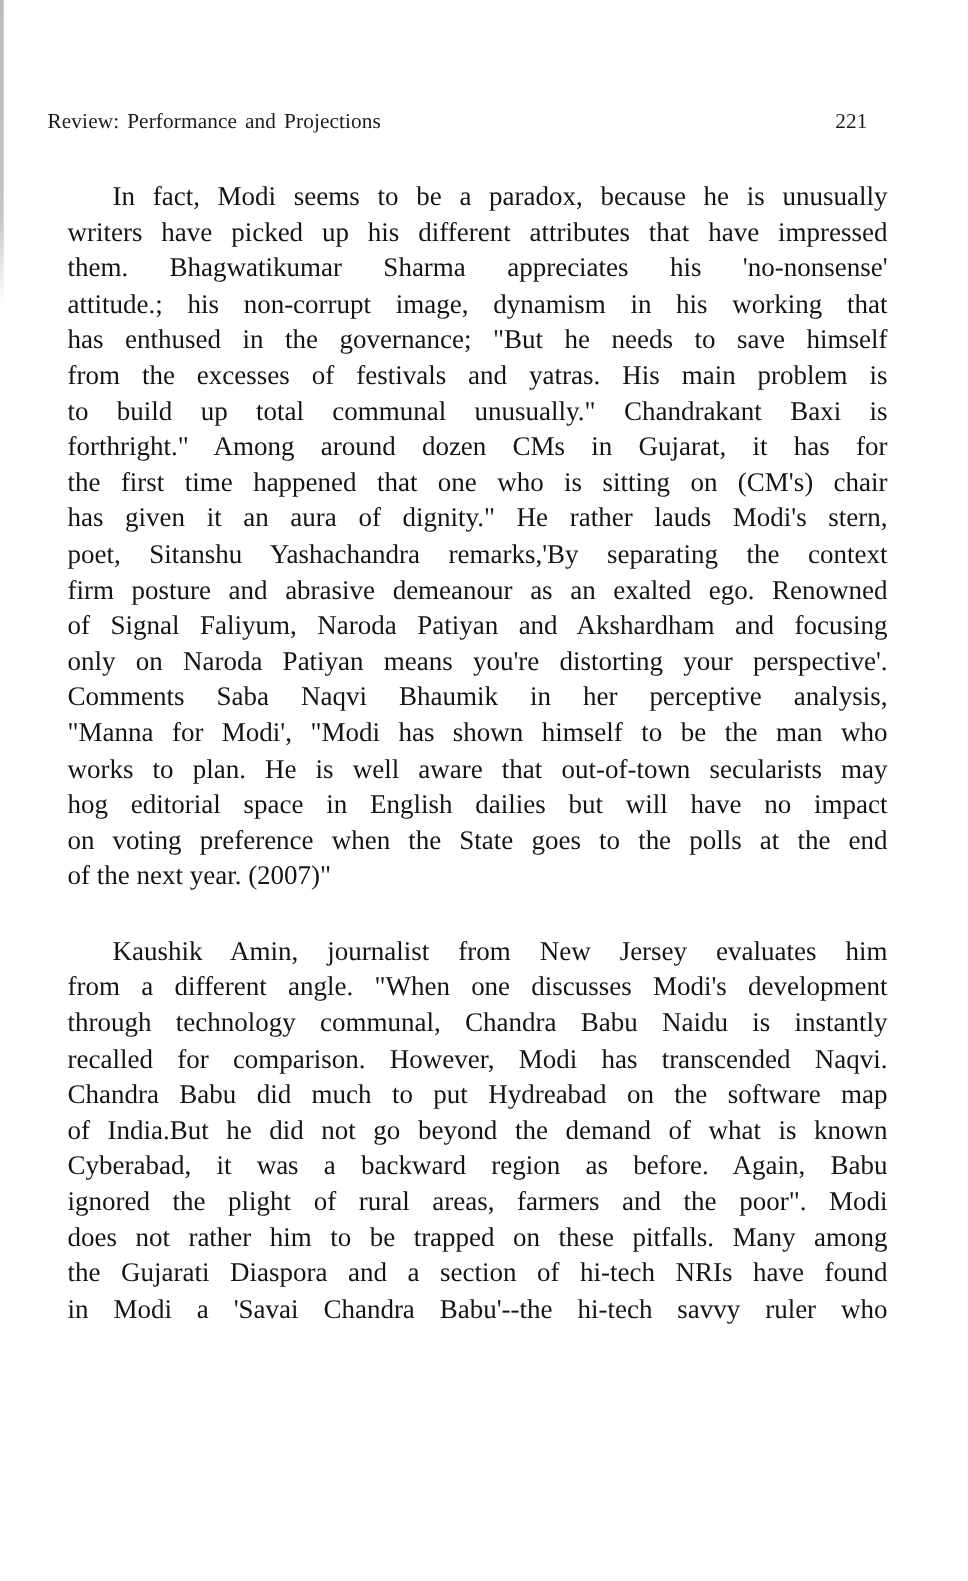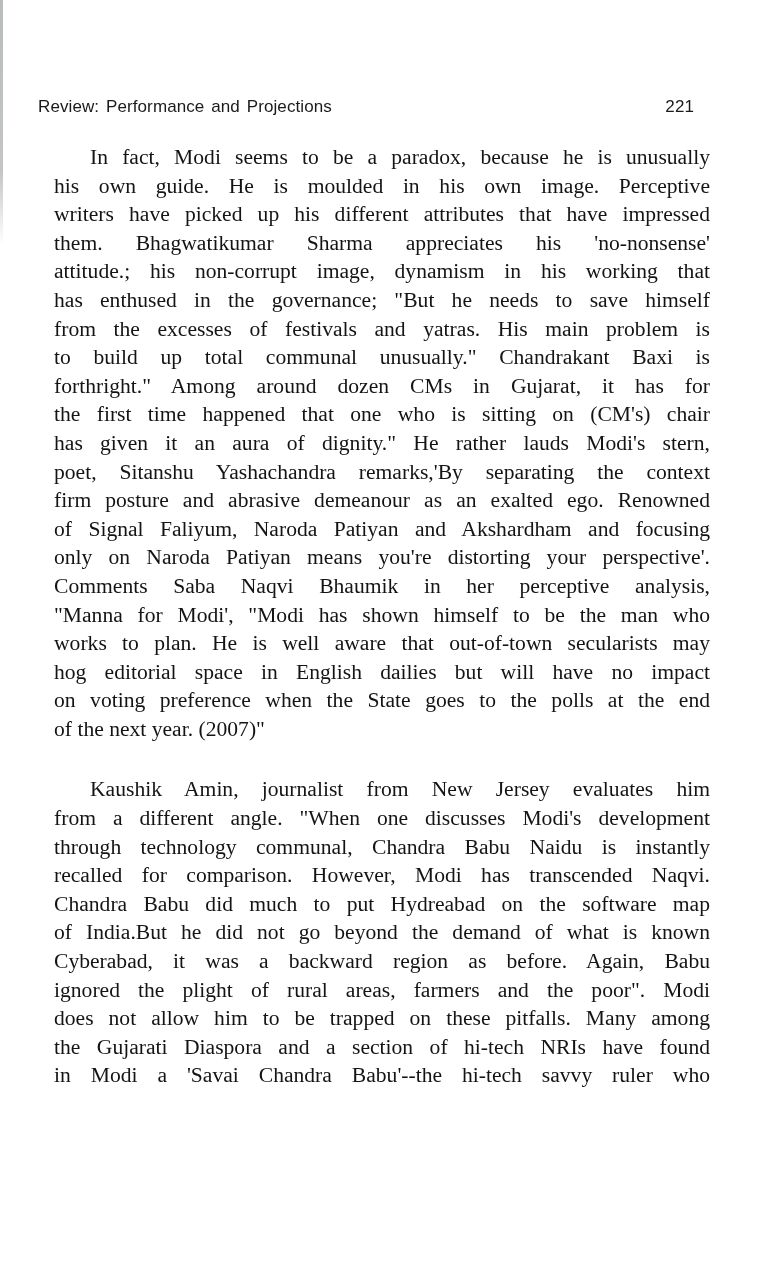--- a/index.html
+++ b/index.html
@@ -22,25 +22,25 @@
     background: linear-gradient(to bottom, #b8bcbc 0%, #c4c6c6 70%, rgba(220,220,220,0) 100%);
   }
   .page {
     position: absolute;
     left: 38px;
     top: 0;
     width: 656px;
   }
   .running-head {
     position: absolute;
-    top: 97px;
+    top: 87px;
     left: 0;
     width: 656px;
     height: 24px;
-    font-family: Liberation Sans, sans-serif;
+    font-family: Liberation Serif, serif;
     font-size: 17px;
     color: #1a1a1a;
     letter-spacing: 0.1px;
   }
   .running-head .title {
     position: absolute;
     left: 0;
     top: 0;
     word-spacing: 2px;
   }
@@ -88,21 +88,20 @@
 
   <div class="running-head">
     <span class="title">Review: Performance and Projections</span>
     <span class="folio">221</span>
   </div>
 
   <div class="body-text">
 
     <p class="para">
       <span class="line indent">In fact, Modi seems to be a paradox, because he is unusually</span>
-      <span class="line">his own guide. He is moulded in his own image. Perceptive</span>
       <span class="line">writers have picked up his different attributes that have impressed</span>
       <span class="line">them. Bhagwatikumar Sharma appreciates his 'no-nonsense'</span>
       <span class="line">attitude.; his non-corrupt image, dynamism in his working that</span>
       <span class="line">has enthused in the governance; "But he needs to save himself</span>
       <span class="line">from the excesses of festivals and yatras. His main problem is</span>
       <span class="line">to build up total communal unusually." Chandrakant Baxi is</span>
       <span class="line">forthright." Among around dozen CMs in Gujarat, it has for</span>
       <span class="line">the first time happened that one who is sitting on (CM's) chair</span>
       <span class="line">has given it an aura of dignity." He rather lauds Modi's stern,</span>
       <span class="line">poet, Sitanshu Yashachandra remarks,'By separating the context</span>
@@ -119,19 +118,19 @@
 
     <p class="para">
       <span class="line indent">Kaushik Amin, journalist from New Jersey evaluates him</span>
       <span class="line">from a different angle. "When one discusses Modi's development</span>
       <span class="line">through technology communal, Chandra Babu Naidu is instantly</span>
       <span class="line">recalled for comparison. However, Modi has transcended Naqvi.</span>
       <span class="line">Chandra Babu did much to put Hydreabad on the software map</span>
       <span class="line">of India.But he did not go beyond the demand of what is known</span>
       <span class="line">Cyberabad, it was a backward region as before. Again, Babu</span>
       <span class="line">ignored the plight of rural areas, farmers and the poor". Modi</span>
-      <span class="line">does not allow him to be trapped on these pitfalls. Many among</span>
+      <span class="line">does not rather him to be trapped on these pitfalls. Many among</span>
       <span class="line">the Gujarati Diaspora and a section of hi-tech NRIs have found</span>
       <span class="line">in Modi a 'Savai Chandra Babu'--the hi-tech savvy ruler who</span>
     </p>
 
   </div>
 </div>
 
 </body></html>

